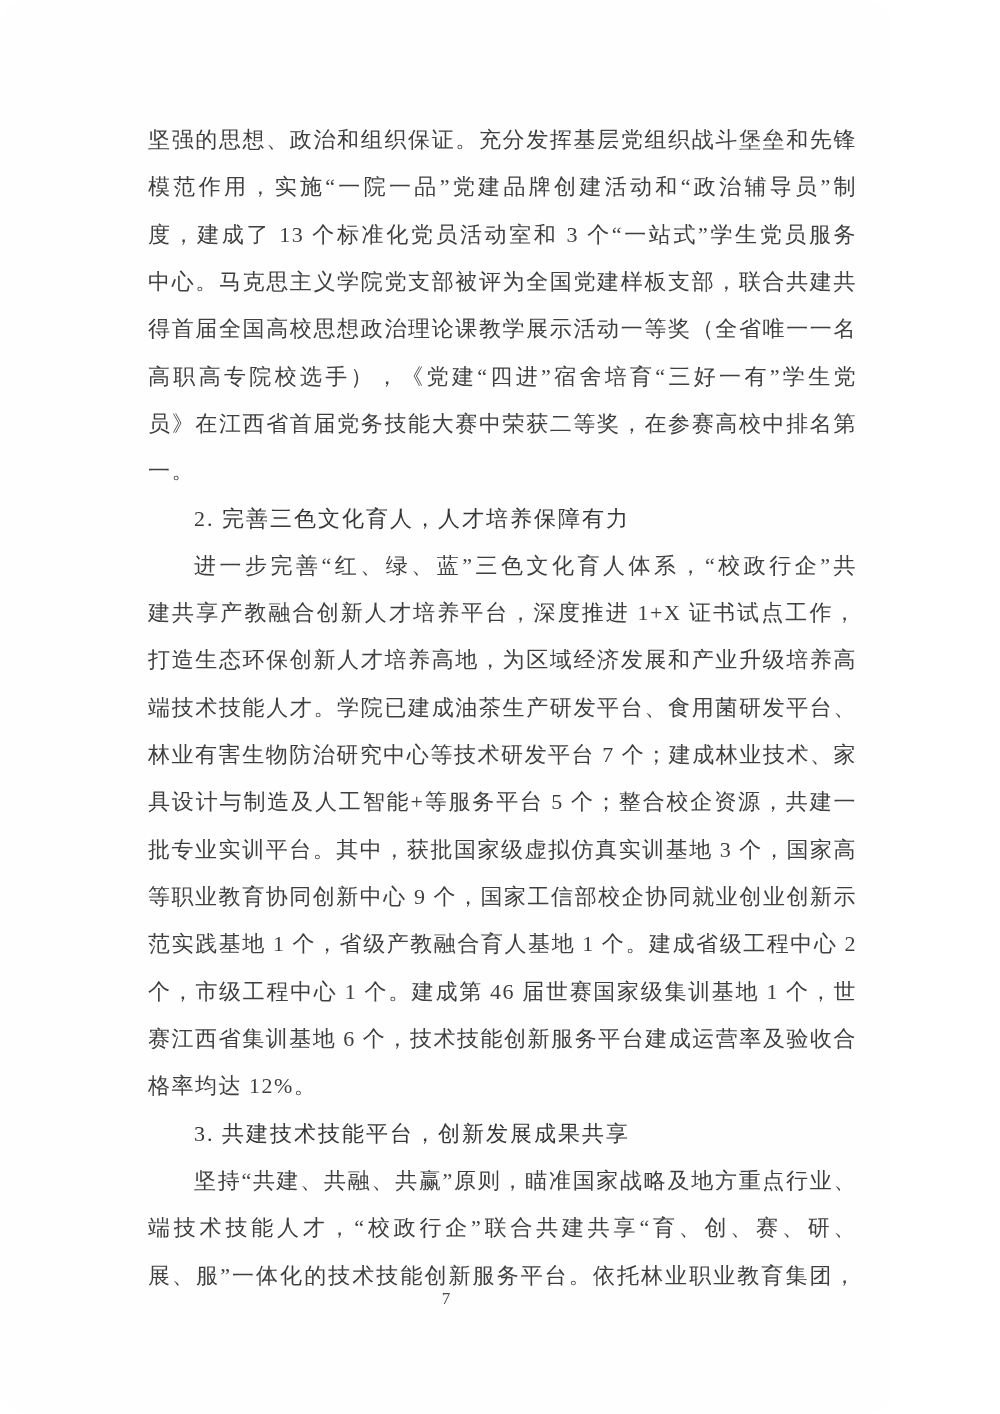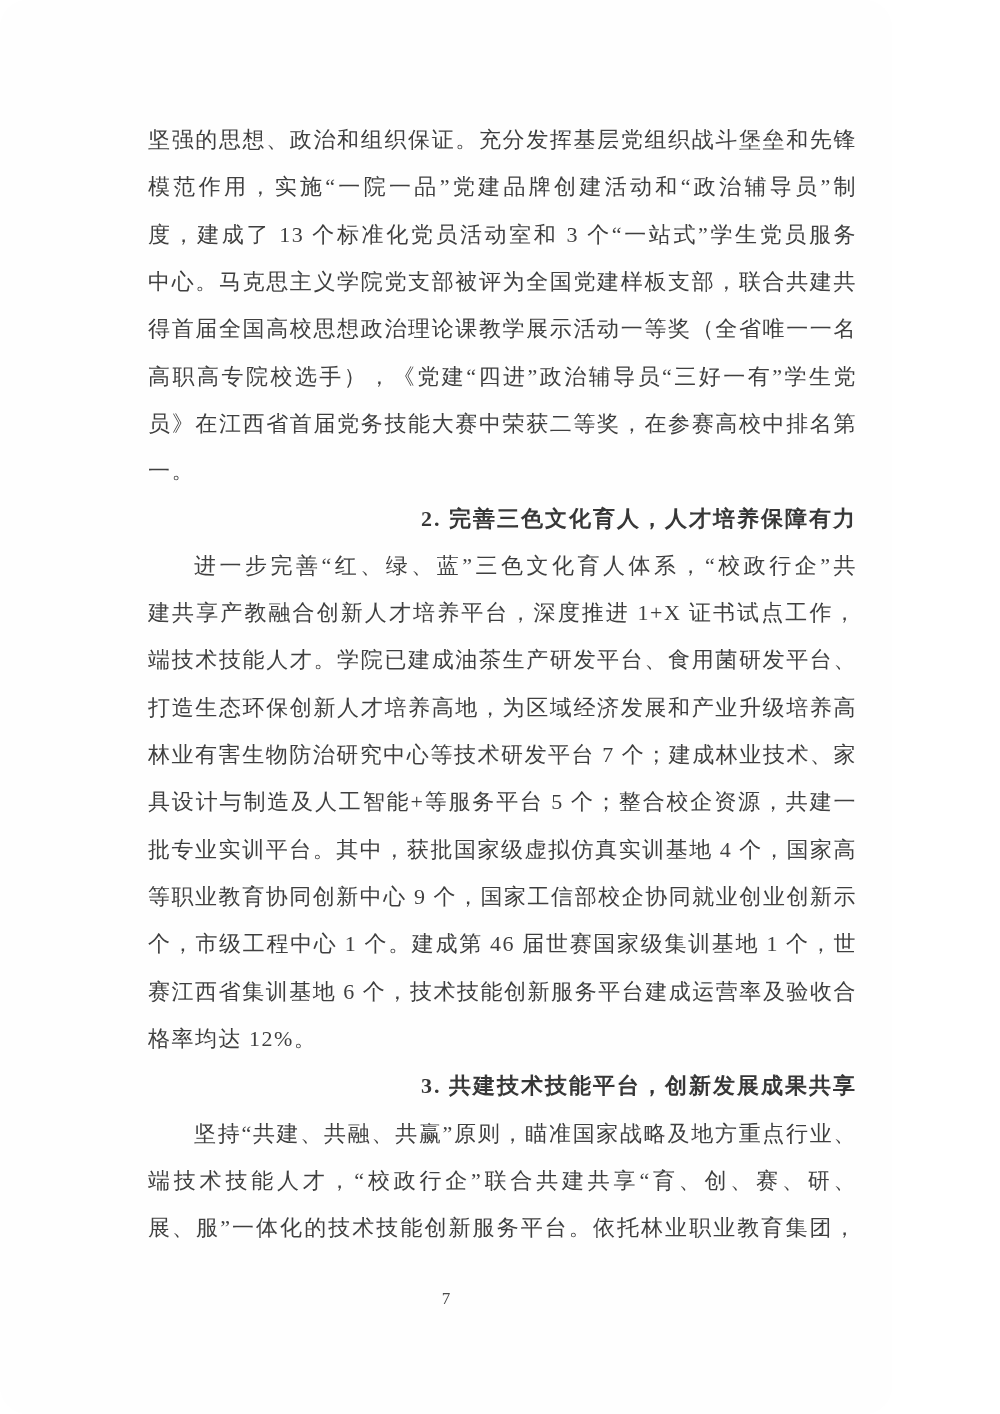--- a/index.html
+++ b/index.html
@@ -33,24 +33,23 @@
     white-space: normal;
   }
   .line.justify {
     text-align: justify;
     text-align-last: justify;
   }
   .line.indent {
     padding-left: 46px;
   }
   .line.heading {
-    font-weight: bold;
+    font-weight: normal;
     color: #373737;
     letter-spacing: 2px;
-    text-align: right;
   }
   .footer {
     position: absolute;
     top: 1289px;
     left: 0;
     width: 100%;
     text-align: center;
     font-size: 17px;
     line-height: 20px;
     color: #4a4a4a;
@@ -59,32 +58,33 @@
 </head>
 <body>
 
 <div class="page" style="color: rgb(63, 63, 63); background: rgb(254, 254, 254);">
   <div class="content">
       <div class="line justify">坚强的思想、政治和组织保证。充分发挥基层党组织战斗堡垒和先锋</div>
       <div class="line justify">模范作用，实施“一院一品”党建品牌创建活动和“政治辅导员”制</div>
       <div class="line justify">度，建成了 13 个标准化党员活动室和 3 个“一站式”学生党员服务</div>
       <div class="line justify">中心。马克思主义学院党支部被评为全国党建样板支部，联合共建共享</div>
       <div class="line justify">得首届全国高校思想政治理论课教学展示活动一等奖（全省唯一一名</div>
-      <div class="line justify">高职高专院校选手），《党建“四进”政治辅导员“三好一有”学生党</div>
+      <div class="line justify">高职高专院校选手），《党建“四进”宿舍培育“三好一有”学生党</div>
       <div class="line justify">员》在江西省首届党务技能大赛中荣获二等奖，在参赛高校中排名第</div>
       <div class="line">一。</div>
       <div class="line heading indent">2. 完善三色文化育人，人才培养保障有力</div>
       <div class="line indent justify">进一步完善“红、绿、蓝”三色文化育人体系，“校政行企”共</div>
       <div class="line justify">建共享产教融合创新人才培养平台，深度推进 1+X 证书试点工作，</div>
+      <div class="line justify">打造生态环保创新人才培养高地，为区域经济发展和产业升级培养高</div>
       <div class="line justify">端技术技能人才。学院已建成油茶生产研发平台、食用菌研发平台、</div>
-      <div class="line justify">打造生态环保创新人才培养高地，为区域经济发展和产业升级培养高</div>
       <div class="line justify">林业有害生物防治研究中心等技术研发平台 7 个；建成林业技术、家</div>
       <div class="line justify">具设计与制造及人工智能+等服务平台 5 个；整合校企资源，共建一</div>
-      <div class="line justify">批专业实训平台。其中，获批国家级虚拟仿真实训基地 4 个，国家高</div>
+      <div class="line justify">批专业实训平台。其中，获批国家级虚拟仿真实训基地 3 个，国家高</div>
       <div class="line justify">等职业教育协同创新中心 9 个，国家工信部校企协同就业创业创新示</div>
+      <div class="line justify">范实践基地 1 个，省级产教融合育人基地 1 个。建成省级工程中心 2</div>
       <div class="line justify">个，市级工程中心 1 个。建成第 46 届世赛国家级集训基地 1 个，世</div>
       <div class="line justify">赛江西省集训基地 6 个，技术技能创新服务平台建成运营率及验收合</div>
       <div class="line">格率均达 12%。</div>
       <div class="line heading indent">3. 共建技术技能平台，创新发展成果共享</div>
       <div class="line indent justify">坚持“共建、共融、共赢”原则，瞄准国家战略及地方重点行业、</div>
       <div class="line justify">端技术技能人才，“校政行企”联合共建共享“育、创、赛、研、</div>
       <div class="line justify">展、服”一体化的技术技能创新服务平台。依托林业职业教育集团，</div>
     </div>
   <div class="footer">7</div>
 </div>

